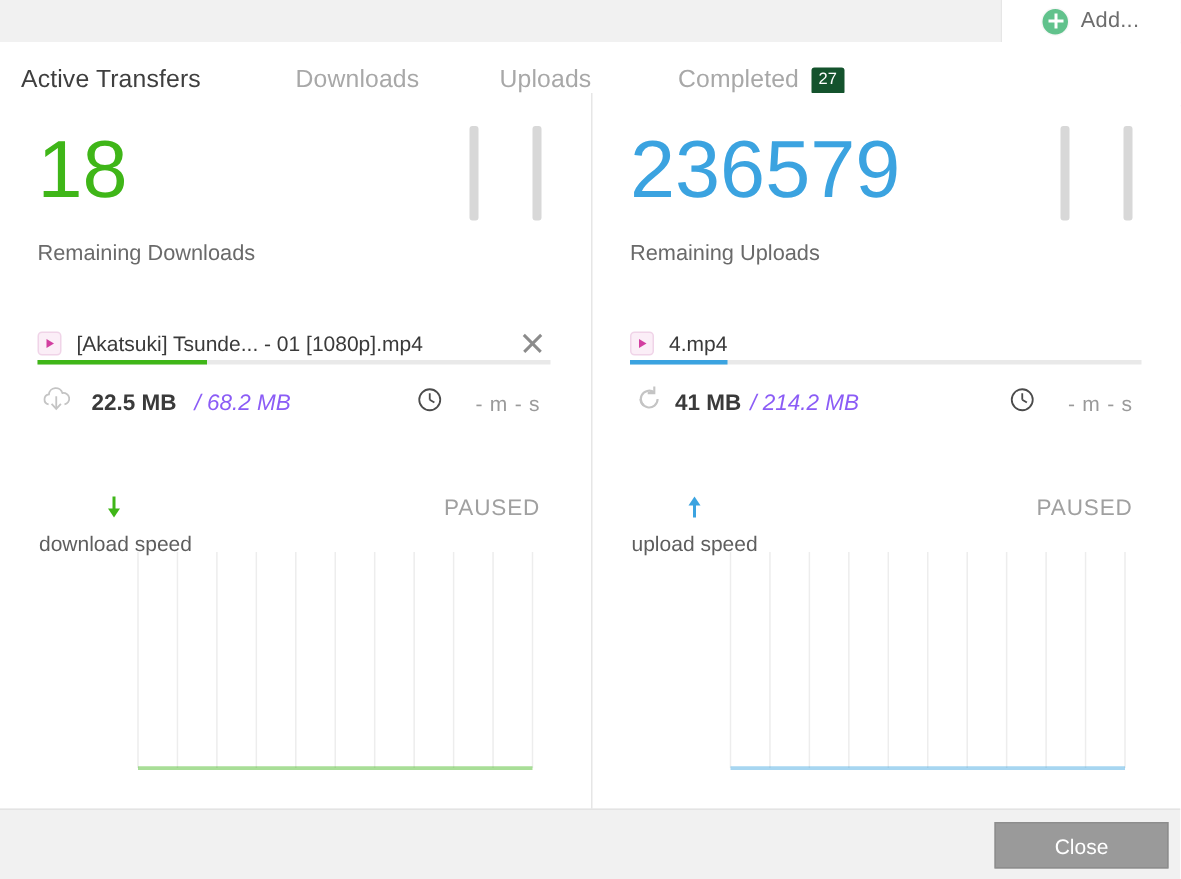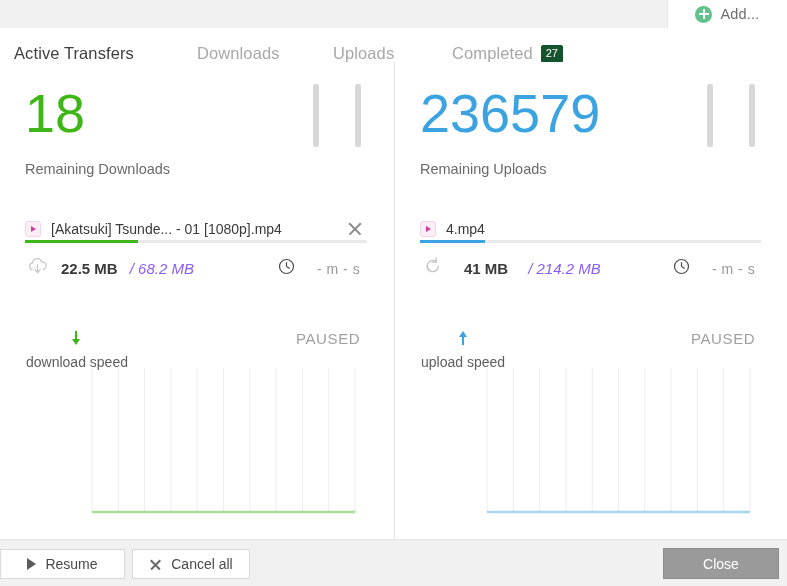--- a/index.html
+++ b/index.html
@@ -330,21 +330,21 @@
       <span class="ftype-icon">
           <span class="tri"></span>
         </span>
       <span class="fname">4.mp4</span>
     </div>
 
     <div class="pbar-track" style="left:25px; top:178px; width:341px;">
       <div class="pbar-fill blue" id="ul-fill" style="width:19%;"></div>
     </div>
 
-    <div class="stat-line" style="left:27px; top:194px; gap:20px;">
+    <div class="stat-line" style="left:27px; top:194px; gap:6px;">
       <span class="ico">
         <svg width="22" height="20" viewBox="0 0 22 20">
           <path d="M16.4 10.0 A5.6 5.6 0 1 1 14.2 5.6" fill="none" stroke="#c4c4c4" stroke-width="1.4"></path>
           <path d="M14.2 1.6 L14.2 6.1 L9.8 6.1" fill="none" stroke="#c4c4c4" stroke-width="1.4"></path>
           <path d="M5.0 10.0 A5.6 5.6 0 0 0 7.2 14.4" fill="none" stroke="#c4c4c4" stroke-width="1.4"></path>
         </svg>
       </span>
       <span class="stat-size">41 MB</span>
       <span class="stat-total">/ 214.2 MB</span>
     </div>
@@ -379,26 +379,18 @@
           <line x1="278.4" x2="278.4" y1="8" y2="152" stroke="#ededed" stroke-width="1"></line>
           <line x1="304.70000000000005" x2="304.70000000000005" y1="8" y2="152" stroke="#ededed" stroke-width="1"></line>
           <line x1="331" x2="331" y1="8" y2="152" stroke="#ededed" stroke-width="1"></line>
           <path d="M 68 152 L 94.3 152 L 120.6 152 L 146.89999999999998 152 L 173.2 152 L 199.5 152 L 225.79999999999998 152 L 252.1 152 L 278.4 152 L 304.70000000000005 152 L 331 152 L 331 152 L 68 152 Z" fill="#c6e4f4" opacity="0.55"></path>
           <polyline points="68,152 94.3,152 120.6,152 146.89999999999998,152 173.2,152 199.5,152 225.79999999999998,152 252.1,152 278.4,152 304.70000000000005,152 331,152" fill="none" stroke="#3ba3e0" stroke-width="2.5" opacity="0.45"></polyline>
         </svg>
     </div>
   </div>
 
   <div class="bottombar">
-    <div class="btn" style="left:0px; width:125px;">
-      <span class="play-tri"></span>
-      <span>Resume</span>
-    </div>
-    <div class="btn" style="left:132px; width:118px;">
-      <span class="x-mini"></span>
-      <span>Cancel all</span>
-    </div>
     <div class="btn-close">
       <span>Close</span>
     </div>
   </div>
 
 </div>
 
 </body></html>

